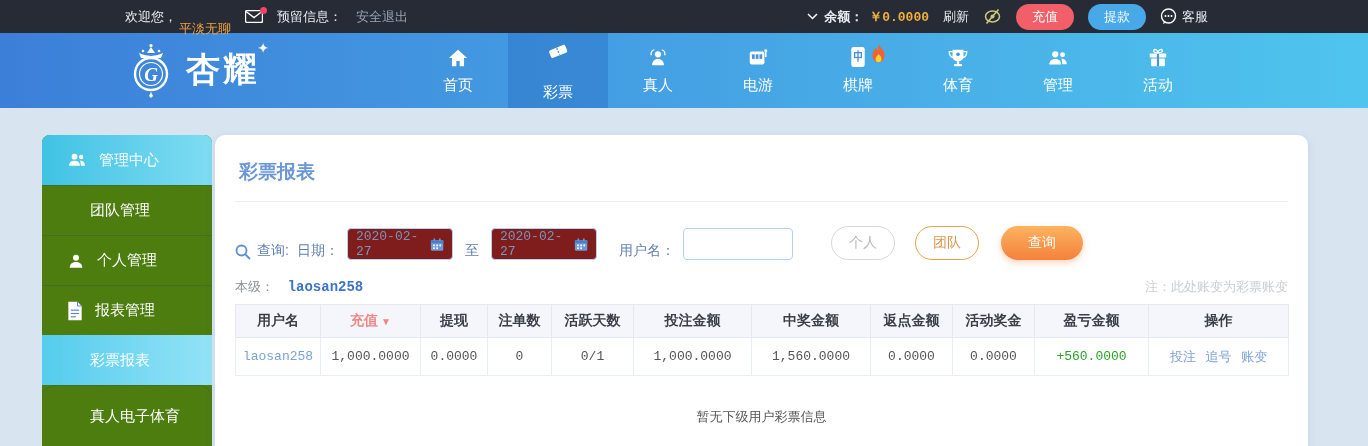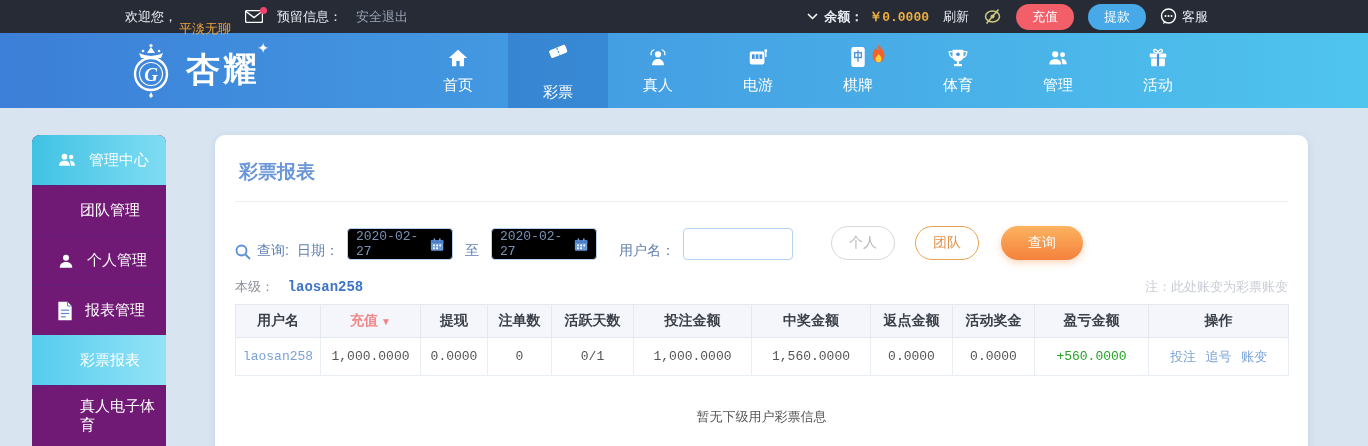--- a/index.html
+++ b/index.html
@@ -30,40 +30,40 @@
   .logo { position:absolute; left:122px; top:8px; display:flex; align-items:center; gap:6px; color:#fff; cursor:pointer; }
   .logo-text { font-size:34px; font-weight:bold; letter-spacing:3px; position:relative; }
   .sparkle { position:absolute; top:-7px; right:-12px; font-size:14px; color:#fff; }
   .nav-menu { position:absolute; left:408px; top:0; height:75px; display:flex; }
   .nav-item { width:100px; height:75px; display:flex; flex-direction:column; align-items:center;
               justify-content:center; gap:7px; color:#fff; font-size:15px; cursor:pointer; position:relative; }
   .nav-item.active { background:rgba(32,92,185,0.32);gap:21px; }
   .hot-fire { position:absolute; top:11px; left:62px; }
 
   
-  .sidebar { position:absolute; left:32px; top:135px; width:134px; height:311px;
-             background:#701a75; border-radius:8px 8px 0 0; overflow:hidden; }
+  .sidebar { position:absolute; left:42px; top:135px; width:170px; height:311px;
+             background:#4d7c0f; border-radius:8px 8px 0 0; overflow:hidden; }
   .side-item { height:50px; display:flex; align-items:center; padding-left:24px; gap:11px;
                color:#fff; font-size:15px; cursor:pointer; border-top:1px solid rgba(25,55,145,0.20); }
   .side-item:first-child { border-top:none; }
   .side-item.sub { padding-left:48px; }
   .side-item.active { background:linear-gradient(90deg,#40c2e4,#7fdcf2); border-top-color:transparent; }
   .side-item.active2 { background:linear-gradient(90deg,#55ccee,#93e3f6); border-top-color:transparent; }
   .side-item.tall { height:61px; align-items:center;border-radius:13px; }
 
   
   .card { position:absolute; left:215px; top:135px; width:1093px; height:345px; background:#fff;
           border-radius:10px; box-shadow:0 2px 10px rgba(100,130,180,0.18); padding:12px 20px; }
   .page-title { color:#6a96d8; font-size:19px; font-weight:bold; margin:12px 0 16px 4px; }
   .title-divider { border-bottom:1px solid #ececf1; }
 
   .search-row { display:flex; align-items:flex-end; margin-top:24px; font-size:14px; color:#5f7fb0; }
   .search-row .lbl { margin-right:8px; }
   .q-icon { margin-right:6px; display:inline-flex; }
-  .date-box { width:106px; height:32px; border:1px solid #b5d2f0; border-radius:4px; background:#000000;
+  .date-box { width:106px; height:32px; border:1px solid #b5d2f0; border-radius:4px; background:#7f1d1d;
               display:flex; align-items:center; justify-content:space-between; padding:0 8px;
               color:#7a93b8; font-size:13px; font-family:"Liberation Mono","DejaVu Sans Mono",monospace; cursor:pointer; }
   .to-lbl { margin:0 12px; }
   .user-input { width:110px; height:32px; border:1px solid #b5d2f0; border-radius:4px; padding:0 8px;
                 font-size:13px; color:#4a5a70; outline:none; }
   .pill-outline { border-radius:17px; padding:7px 17px; font-size:14px; background:#fff; cursor:pointer; }
   .pill-personal { border:1px solid #d8d8d8; color:#b8b8b8; margin-left:38px; }
   .pill-team { border:1px solid #e8a44e; color:#e0924a; margin-left:20px; }
   .pill-search { border:none; background:linear-gradient(180deg,#fcb35f,#f5813d); color:#fff;
                  padding:8px 27px; margin-left:22px; border-radius:18px; font-size:14px;

